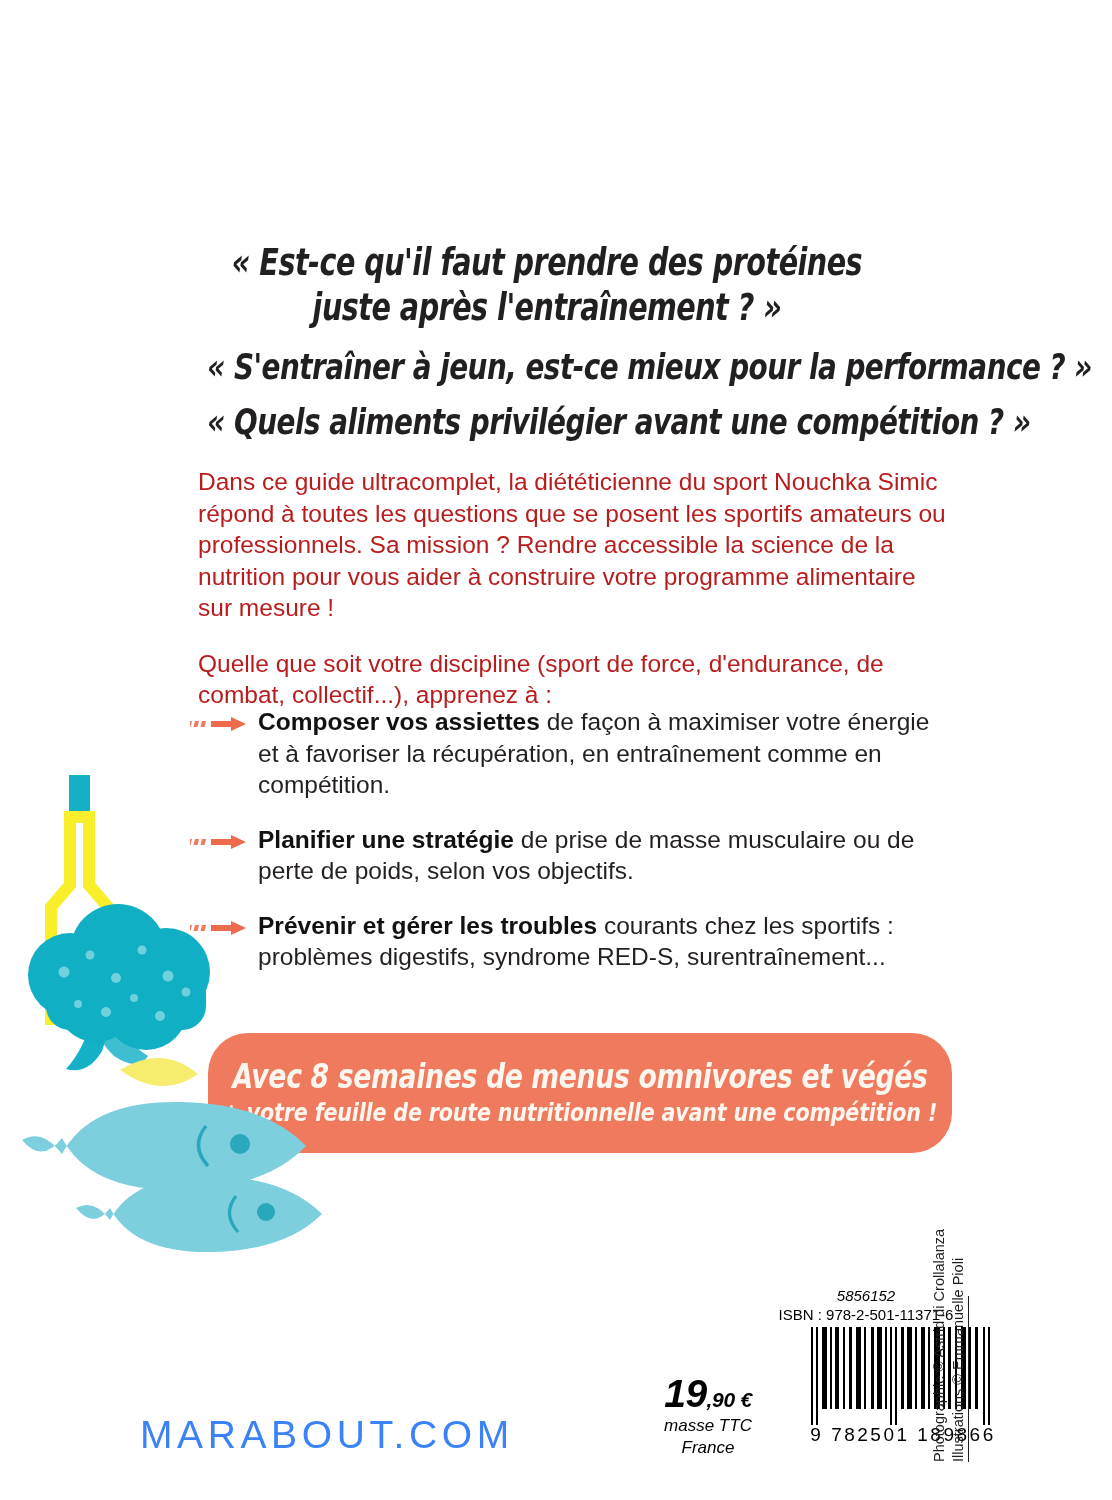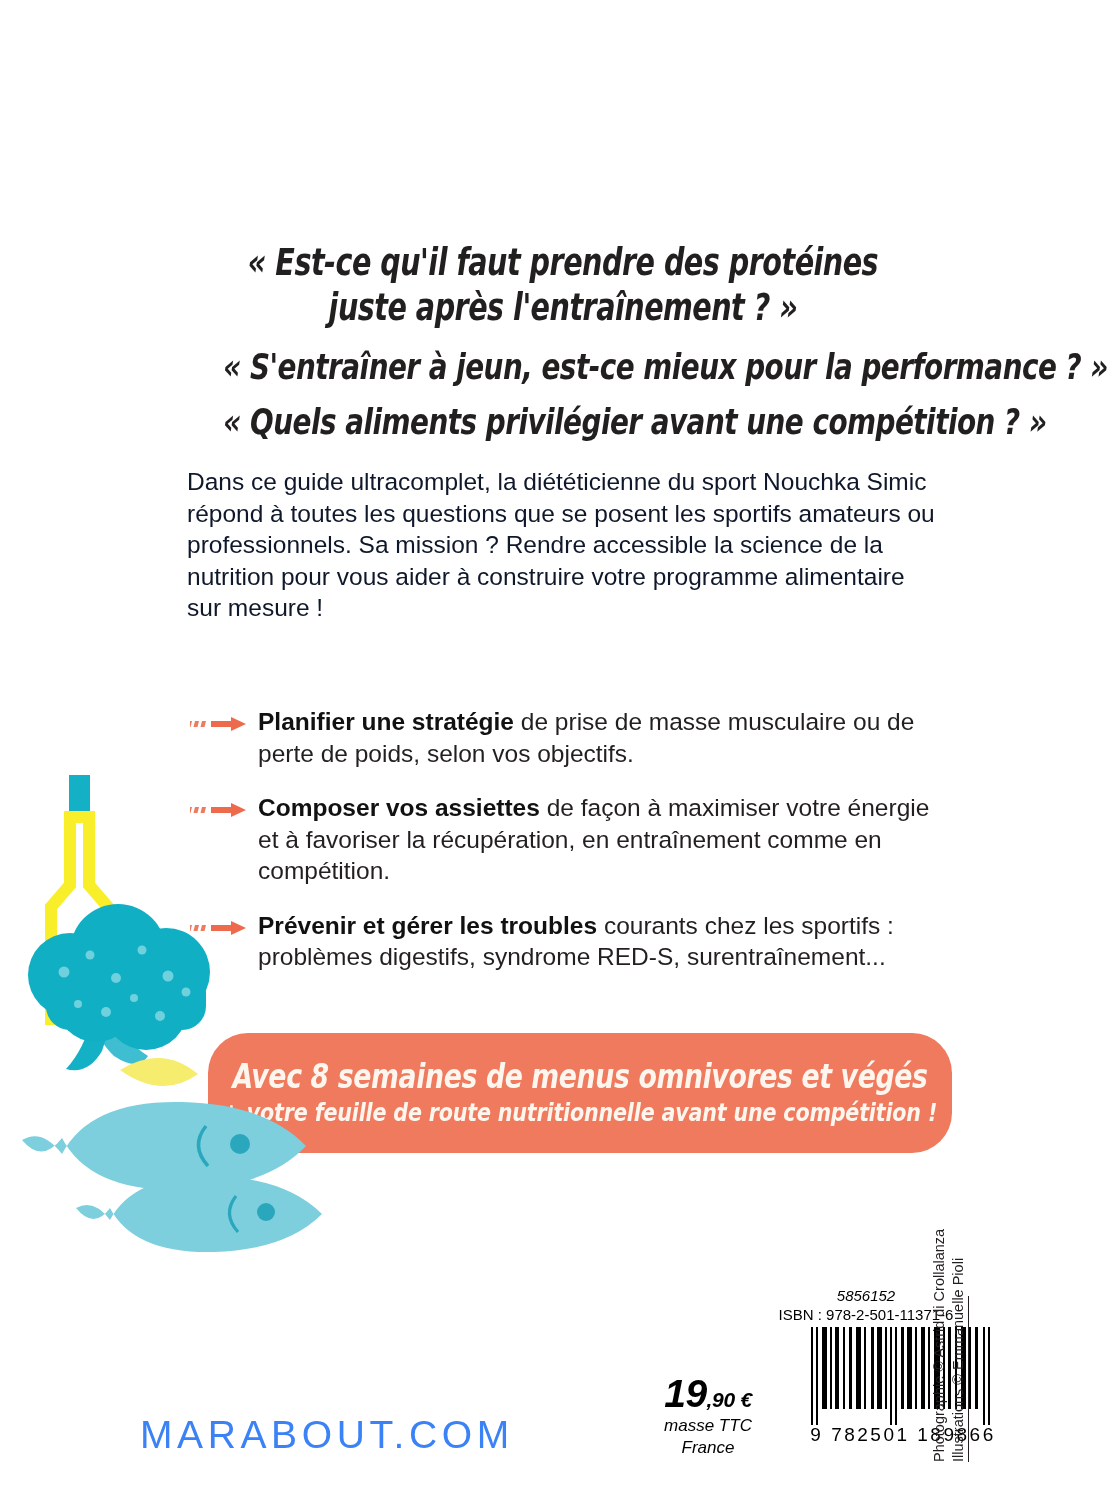--- a/index.html
+++ b/index.html
@@ -14,21 +14,21 @@
     position: relative;
     width: 1112px;
     height: 1500px;
     background: #ffffff;
     overflow: hidden;
   }
 
   
   .quotes {
     position: absolute;
-    left: 168px;
+    left: 152px;
     top: 240px;
     width: 790px;
     text-align: center;
   }
   .quote {
     font-family: "DejaVu Sans Condensed", "Liberation Sans Narrow", "Liberation Sans", sans-serif;
     font-weight: 700;
     font-style: italic;
     color: #221f1f;
     letter-spacing: -0.6px;
@@ -48,24 +48,24 @@
     margin-bottom: 9px;
   }
   .quote-3 {
     font-size: 36px;
     line-height: 46px;
   }
 
   
   .body-copy {
     position: absolute;
-    left: 187px;
+    left: 198px;
     top: 466px;
     width: 748px;
-    color: #0f172a;
+    color: #b91c1c;
     font-size: 24.5px;
     line-height: 31.5px;
     font-family: "Liberation Sans", sans-serif;
   }
   .body-copy p { margin: 0 0 24px 0; }
   .body-copy p:last-child { margin-bottom: 0; }
 
   
   .bullets {
     position: absolute;
@@ -239,46 +239,47 @@
     <div class="quote quote-1">
       <span class="ln">« Est-ce qu'il faut prendre des protéines</span>
       <span class="ln">juste après l'entraînement ? »</span>
     </div>
     <div class="quote quote-2">« S'entraîner à jeun, est-ce mieux pour la performance ? »</div>
     <div class="quote quote-3">« Quels aliments privilégier avant une compétition ? »</div>
   </div>
 
   <div class="body-copy">
     <p>Dans ce guide ultracomplet, la diététicienne du sport Nouchka Simic répond à toutes les questions que se posent les sportifs amateurs ou professionnels. Sa mission ? Rendre accessible la science de la nutrition pour vous aider à construire votre programme alimentaire sur mesure !</p>
+    <p>Quelle que soit votre discipline (sport de force, d'endurance, de combat, collectif...), apprenez à :</p>
   </div>
 
   <div class="bullets">
+
+    <div class="bullet">
+      <span class="arrow">
+        <svg width="60" height="22" viewBox="0 0 60 22">
+          <rect x="0" y="8" width="4" height="6" fill="#ef7a5e" transform="skewX(-14)"></rect>
+          <rect x="7" y="8" width="4" height="6" fill="#ef7a5e" transform="skewX(-14)"></rect>
+          <rect x="14" y="8" width="4" height="6" fill="#ef7a5e" transform="skewX(-14)"></rect>
+          <path d="M21 8 H41 V4 L56 11 L41 18 V14 H21 Z" fill="#ee6a4c"></path>
+        </svg>
+      </span>
+      <span><b>Composer vos assiettes</b></span><span> de façon à maximiser votre énergie et à favoriser la récupération, en entraînement comme en compétition.</span>
+    </div>
 
     <div class="bullet">
       <span class="arrow">
         <svg width="60" height="22" viewBox="0 0 60 22">
           <rect x="0" y="8" width="4" height="6" fill="#ef7a5e" transform="skewX(-14)"></rect>
           <rect x="7" y="8" width="4" height="6" fill="#ef7a5e" transform="skewX(-14)"></rect>
           <rect x="14" y="8" width="4" height="6" fill="#ef7a5e" transform="skewX(-14)"></rect>
           <path d="M21 8 H41 V4 L56 11 L41 18 V14 H21 Z" fill="#ee6a4c"></path>
         </svg>
       </span>
       <span><b>Planifier une stratégie</b></span><span> de prise de masse musculaire ou de perte de poids, selon vos objectifs.</span>
-    </div>
-
-    <div class="bullet">
-      <span class="arrow">
-        <svg width="60" height="22" viewBox="0 0 60 22">
-          <rect x="0" y="8" width="4" height="6" fill="#ef7a5e" transform="skewX(-14)"></rect>
-          <rect x="7" y="8" width="4" height="6" fill="#ef7a5e" transform="skewX(-14)"></rect>
-          <rect x="14" y="8" width="4" height="6" fill="#ef7a5e" transform="skewX(-14)"></rect>
-          <path d="M21 8 H41 V4 L56 11 L41 18 V14 H21 Z" fill="#ee6a4c"></path>
-        </svg>
-      </span>
-      <span><b>Composer vos assiettes</b></span><span> de façon à maximiser votre énergie et à favoriser la récupération, en entraînement comme en compétition.</span>
     </div>
 
     <div class="bullet">
       <span class="arrow">
         <svg width="60" height="22" viewBox="0 0 60 22">
           <rect x="0" y="8" width="4" height="6" fill="#ef7a5e" transform="skewX(-14)"></rect>
           <rect x="7" y="8" width="4" height="6" fill="#ef7a5e" transform="skewX(-14)"></rect>
           <rect x="14" y="8" width="4" height="6" fill="#ef7a5e" transform="skewX(-14)"></rect>
           <path d="M21 8 H41 V4 L56 11 L41 18 V14 H21 Z" fill="#ee6a4c"></path>
         </svg>

